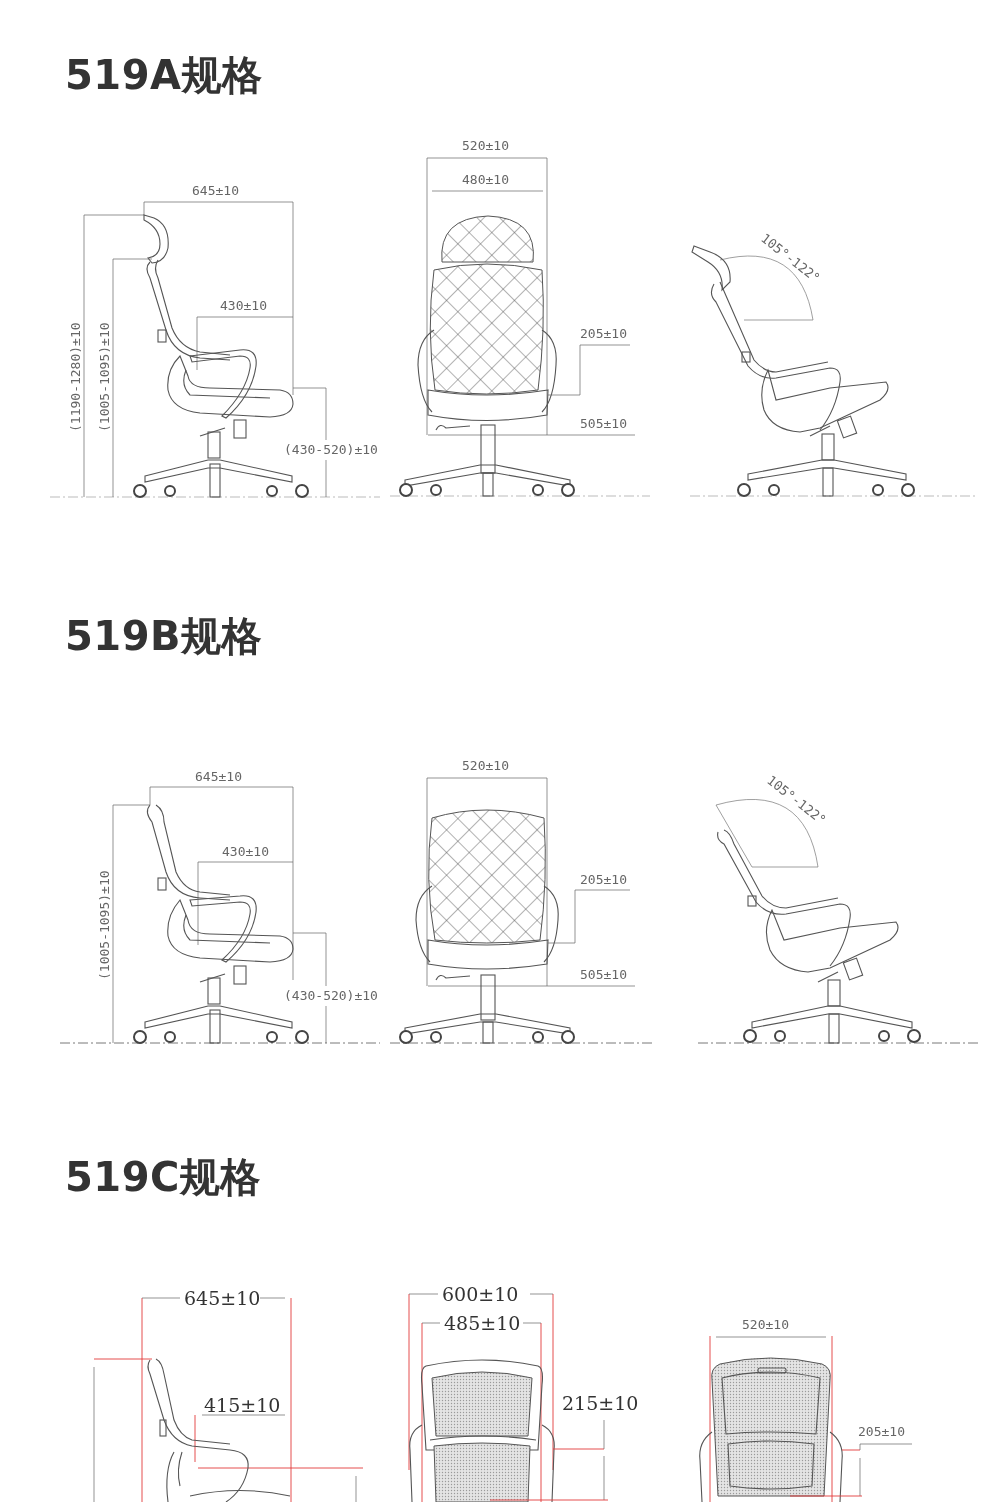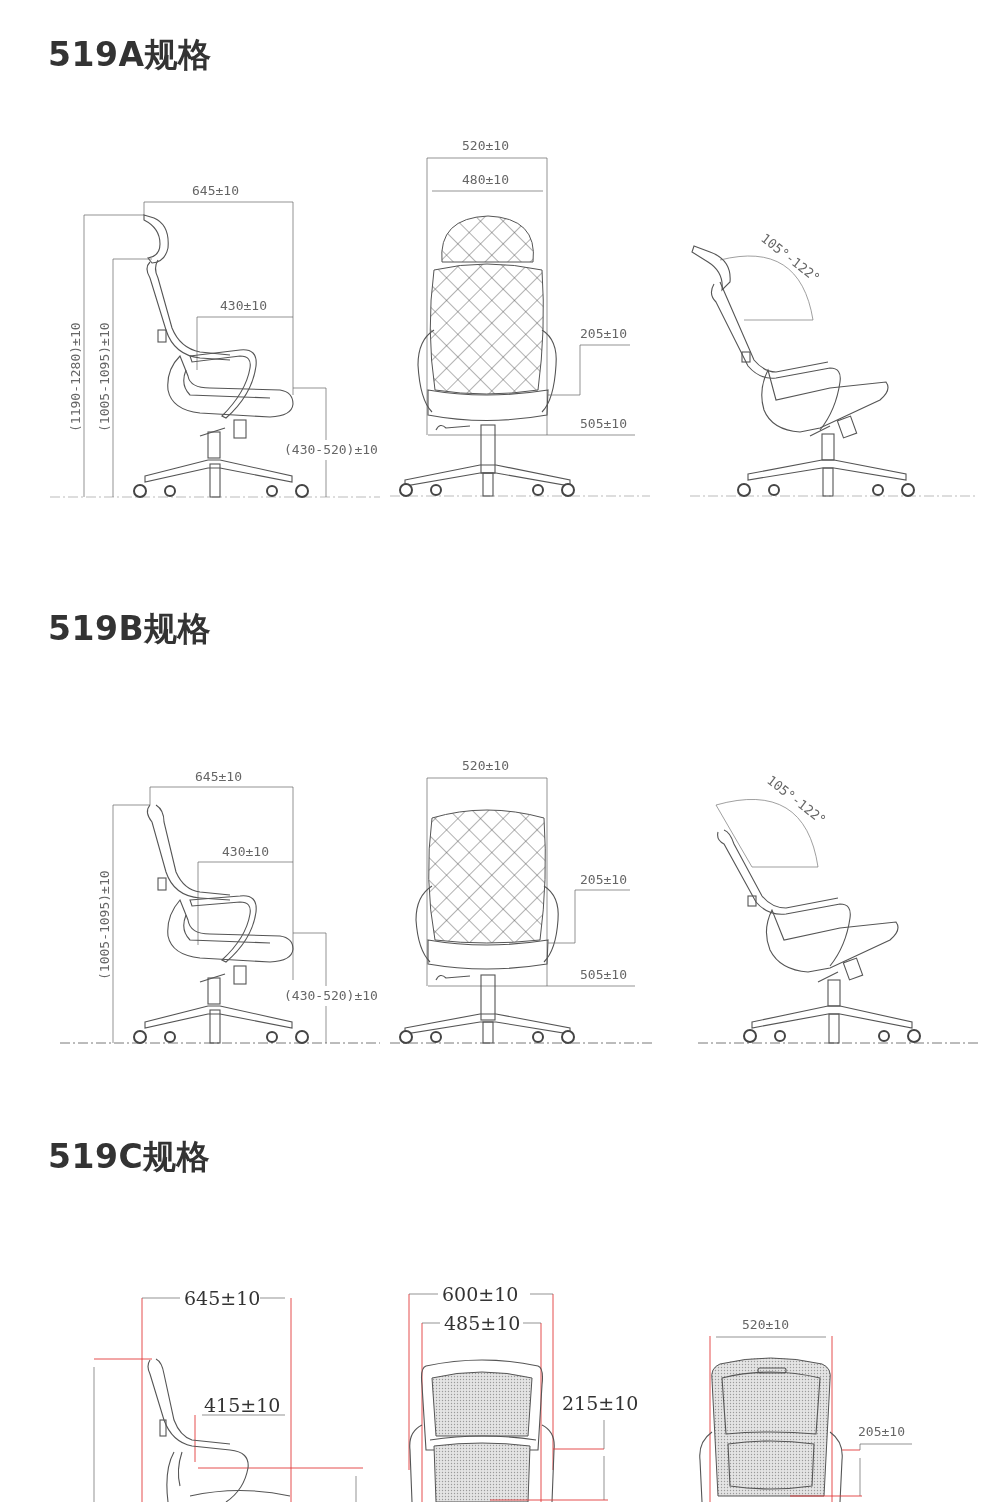--- a/index.html
+++ b/index.html
@@ -1,17 +1,17 @@
 <!DOCTYPE html>
 <html><head>
 <meta charset="utf-8">
 <style>
   html, body { margin: 0; padding: 0; background: #ffffff; }
   body { width: 988px; height: 1502px; position: relative; overflow: hidden; font-family: "DejaVu Sans", sans-serif; }
-  .section-title { position: absolute; left: 48px; font-size: 33px; font-weight: bold; color: #333333; letter-spacing: 0.5px; margin: 0; line-height: 1; }
+  .section-title { position: absolute; left: 48px; font-size: 40px; font-weight: bold; color: #333333; letter-spacing: 0.5px; margin: 17px; line-height: 1; }
   svg.view { position: absolute; overflow: visible; }
   .ln { fill: none; stroke: #555; stroke-width: 1.1; }
   .thin { fill: none; stroke: #777; stroke-width: 0.7; }
   .dim { fill: none; stroke: #666; stroke-width: 0.7; }
   .red { fill: none; stroke: #e23b3b; stroke-width: 0.9; }
   .mesh { fill: url(#meshpat); stroke: #555; stroke-width: 1; }
   .diamond { fill: url(#diamondpat); stroke: #555; stroke-width: 1; }
   .lbl { font-family: "DejaVu Sans Mono", monospace; font-size: 13px; fill: #666; }
   .lbl-serif { font-family: "DejaVu Serif", serif; font-size: 19px; fill: #333; }
   .ground { stroke: #aaa; stroke-width: 0.8; stroke-dasharray: 10 3 2 3; }
@@ -143,21 +143,21 @@
   <rect class="ln" x="142" y="214" width="12" height="26"></rect>
 
   <path class="ln" d="M68 254 L142 240 L154 240 L226 254 L226 260 L154 248 L142 248 L68 260 Z"></path>
   <rect class="ln" x="143" y="248" width="10" height="28"></rect>
   <circle class="wheel" cx="64" cy="270" r="6"></circle>
   <circle class="wheel" cx="94" cy="270" r="5"></circle>
   <circle class="wheel" cx="198" cy="270" r="5"></circle>
   <circle class="wheel" cx="228" cy="270" r="6"></circle>
 </svg>
 
-<h2 class="section-title" style="top:612px">519B规格</h2>
+<h2 class="section-title" style="top:599px">519B规格</h2>
 
 <svg class="view" style="left:40px;top:750px" width="340" height="310" viewBox="0 0 340 310">
   <line class="ground2" x1="20" y1="293" x2="340" y2="293"></line>
 
   <line class="dim" x1="110" y1="37" x2="253" y2="37"></line>
   <line class="dim" x1="110" y1="37" x2="110" y2="55"></line>
   <line class="dim" x1="253" y1="37" x2="253" y2="230"></line>
   <text class="lbl" x="155" y="31">645±10</text>
 
   <line class="dim" x1="158" y1="112" x2="253" y2="112"></line>

